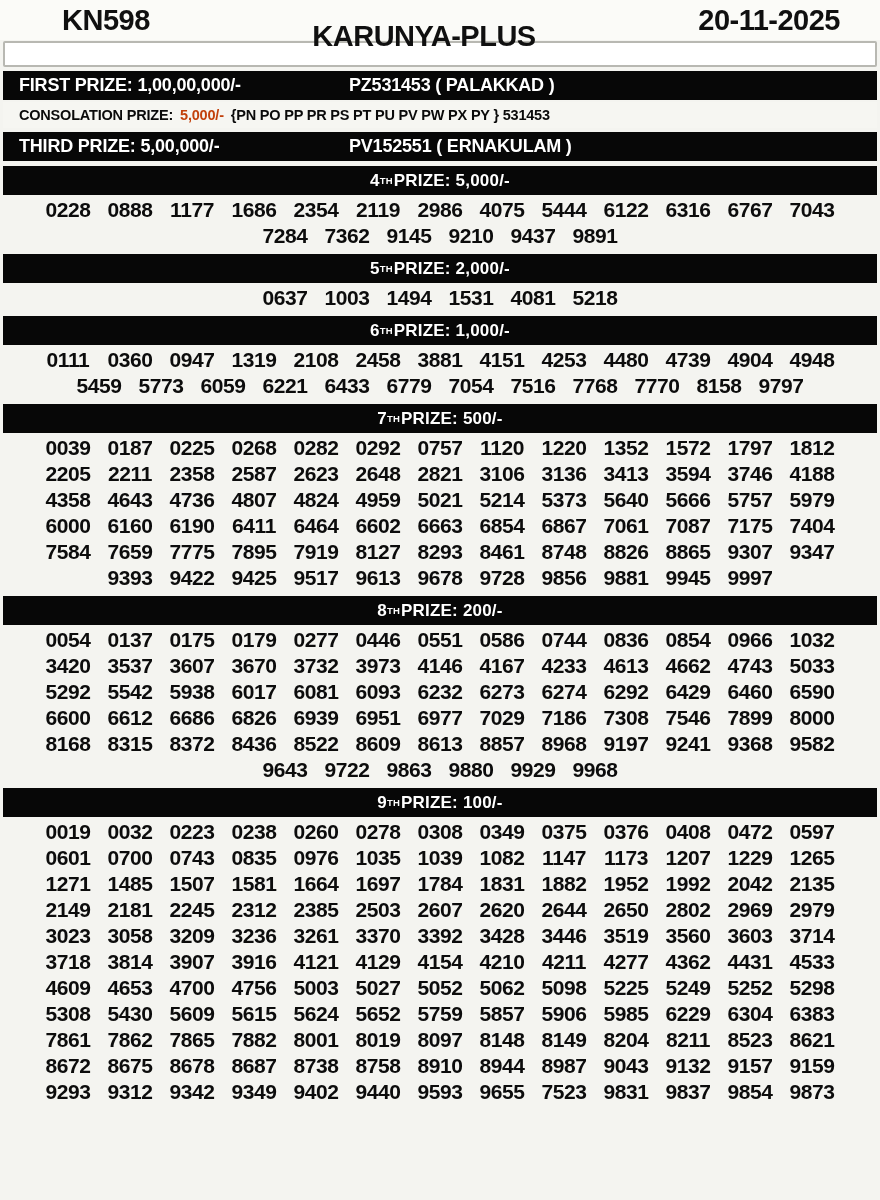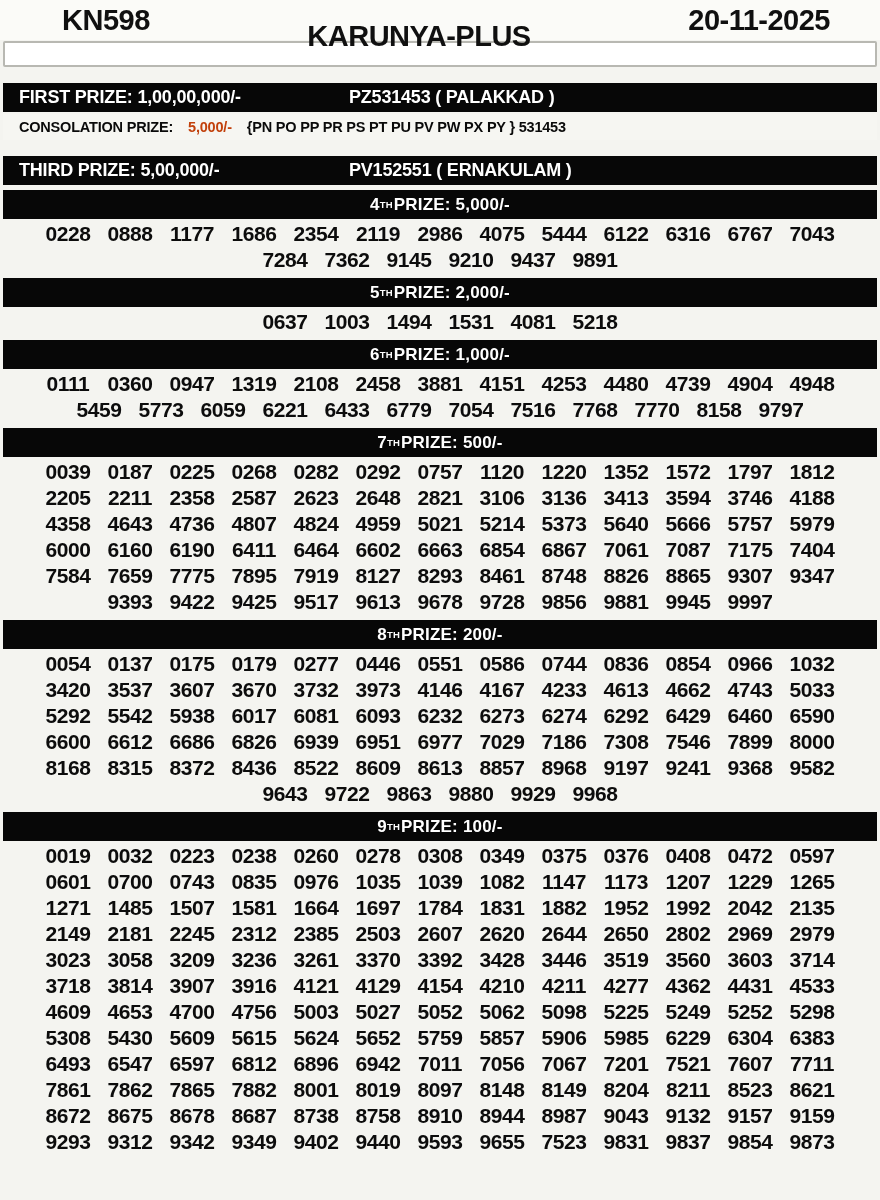--- a/index.html
+++ b/index.html
@@ -7,47 +7,47 @@
     width:880px;height:1200px;
     background:#f4f4f0;
     font-family:"Liberation Sans", sans-serif;
     font-weight:bold;
     color:#101010;
     overflow:hidden;
   }
   
   .header{
     display:flex;justify-content:space-between;align-items:center;
-    height:38px;padding:1px 50px 1px 62px;
+    height:38px;padding:1px 40px 1px 62px;
     background:#fbfbf8;
     font-size:29px;letter-spacing:-0.5px;
   }
   .header .title{letter-spacing:-0.5px;margin-top:32px;}
   
   .inputbox{
     margin:1px 3px 3px 3px;height:22px;
     background:#ffffff;
     border:2px solid #b8b8b2;
     border-radius:2px;
   }
   
   .bar{
     background:#070707;color:#ffffff;
     display:flex;align-items:center;
-    height:29px;margin:16px 3px 0 3px;padding:0 16px;
+    height:29px;margin:4px 3px 0 3px;padding:0 16px;
     font-size:18px;letter-spacing:-0.2px;
   }
   .bar .label{flex:0 0 330px;}
   .bar .ticket{flex:1;}
   
   .consolation{
     display:flex;align-items:center;
     height:26px;margin:2px 3px 0 3px;padding:0 16px;
     font-size:14.5px;letter-spacing:-0.2px;
-    background:#f6f6f2;color:#0a0a0a;gap:15px;
+    background:#f6f6f2;color:#0a0a0a;gap:7px;
   }
   .consolation .amount{color:#c2410c;}
   
   .section-bar{
     background:#070707;color:#ffffff;
     height:29px;margin:5px 3px 2px 3px;
     display:flex;justify-content:center;align-items:center;
     font-size:17px;letter-spacing:0.2px;
   }
   .section-bar sup{font-size:9.5px;line-height:0;vertical-align:super;margin-right:1px;}
@@ -468,35 +468,20 @@
         <span class="num">5652</span>
         <span class="num">5759</span>
         <span class="num">5857</span>
         <span class="num">5906</span>
         <span class="num">5985</span>
         <span class="num">6229</span>
         <span class="num">6304</span>
         <span class="num">6383</span>
       </div>
       <div class="num-row">
-        <span class="num">6493</span>
-        <span class="num">6547</span>
-        <span class="num">6597</span>
-        <span class="num">6812</span>
-        <span class="num">6896</span>
-        <span class="num">6942</span>
-        <span class="num">7011</span>
-        <span class="num">7056</span>
-        <span class="num">7067</span>
-        <span class="num">7201</span>
-        <span class="num">7521</span>
-        <span class="num">7607</span>
-        <span class="num">7711</span>
-      </div>
-      <div class="num-row">
         <span class="num">7861</span>
         <span class="num">7862</span>
         <span class="num">7865</span>
         <span class="num">7882</span>
         <span class="num">8001</span>
         <span class="num">8019</span>
         <span class="num">8097</span>
         <span class="num">8148</span>
         <span class="num">8149</span>
         <span class="num">8204</span>

